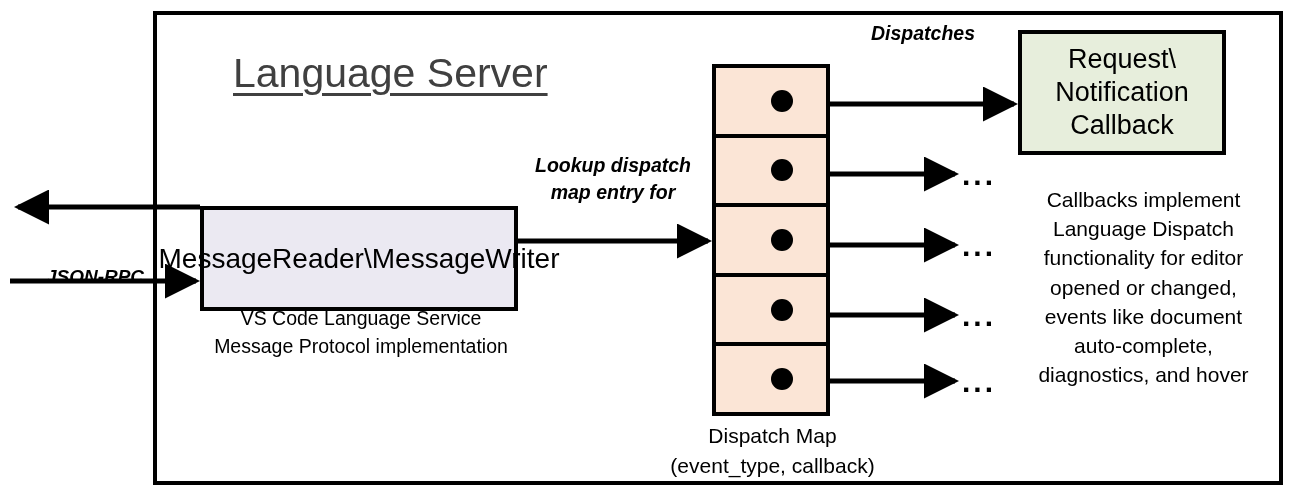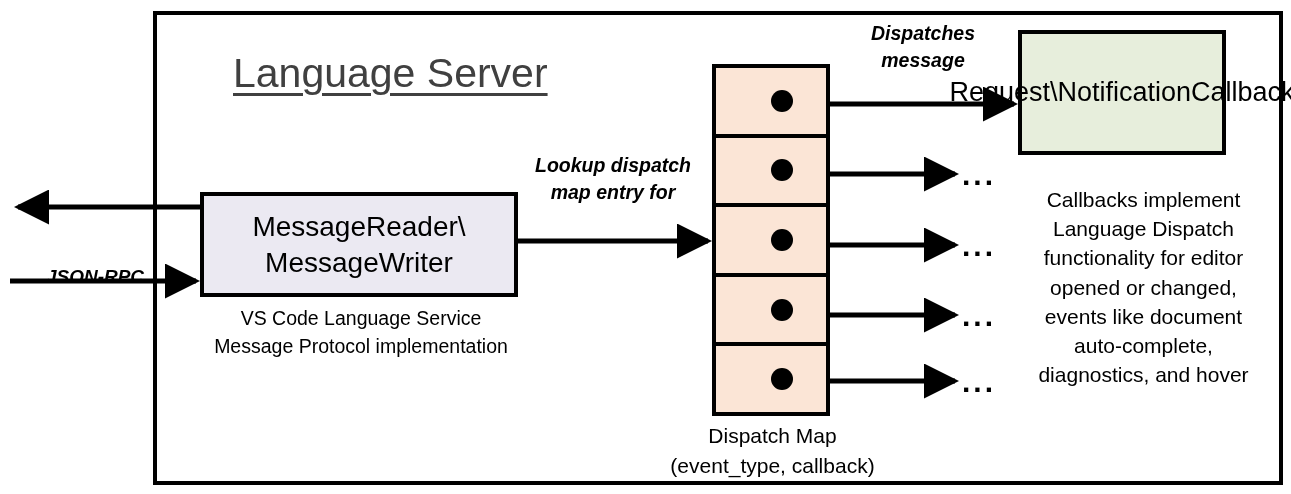--- a/index.html
+++ b/index.html
@@ -44,28 +44,27 @@
     color: #404040;
     text-decoration: underline;
     text-underline-offset: 6px;
     text-decoration-thickness: 3px;
     white-space: nowrap;
   }
 
   
   #message-io-box {
     left: 200px;
-    top: 192px;
+    top: 206px;
     width: 318px;
     height: 105px;
     background: #ebe9f2;
     border: 4px solid #000000;
     box-sizing: border-box;
     display: flex;
-    flex-direction: column;
     align-items: center;
     justify-content: center;
     font-size: 28px;
     line-height: 1.28;
     text-align: center;
   }
   #message-io-caption {
     left: 196px;
     top: 305px;
     width: 330px;
@@ -153,21 +152,21 @@
   
   #callback-box {
     left: 1018px;
     top: 30px;
     width: 208px;
     height: 125px;
     background: #e7eedc;
     border: 4px solid #000000;
     box-sizing: border-box;
     display: flex;
-    flex-direction: row;
+    flex-direction: column;
     align-items: center;
     justify-content: center;
     font-size: 27px;
     line-height: 1.22;
     text-align: center;
   }
   #callback-desc {
     left: 1011px;
     top: 185px;
     width: 265px;
@@ -251,21 +250,20 @@
     <div>Message Protocol implementation</div>
   </div>
 
   <div id="lookup-label" class="abs">
     <div>Lookup dispatch</div>
     <div>map entry for</div>
   </div>
 
   <div id="dispatches-label" class="abs">
     <div>Dispatches</div>
-    <div>message</div>
   </div>
 
   <div id="dispatch-map" class="abs">
     <div class="map-cell">
       <span class="map-dot"></span>
     </div>
     <div class="map-cell">
       <span class="map-dot"></span>
     </div>
     <div class="map-cell">

